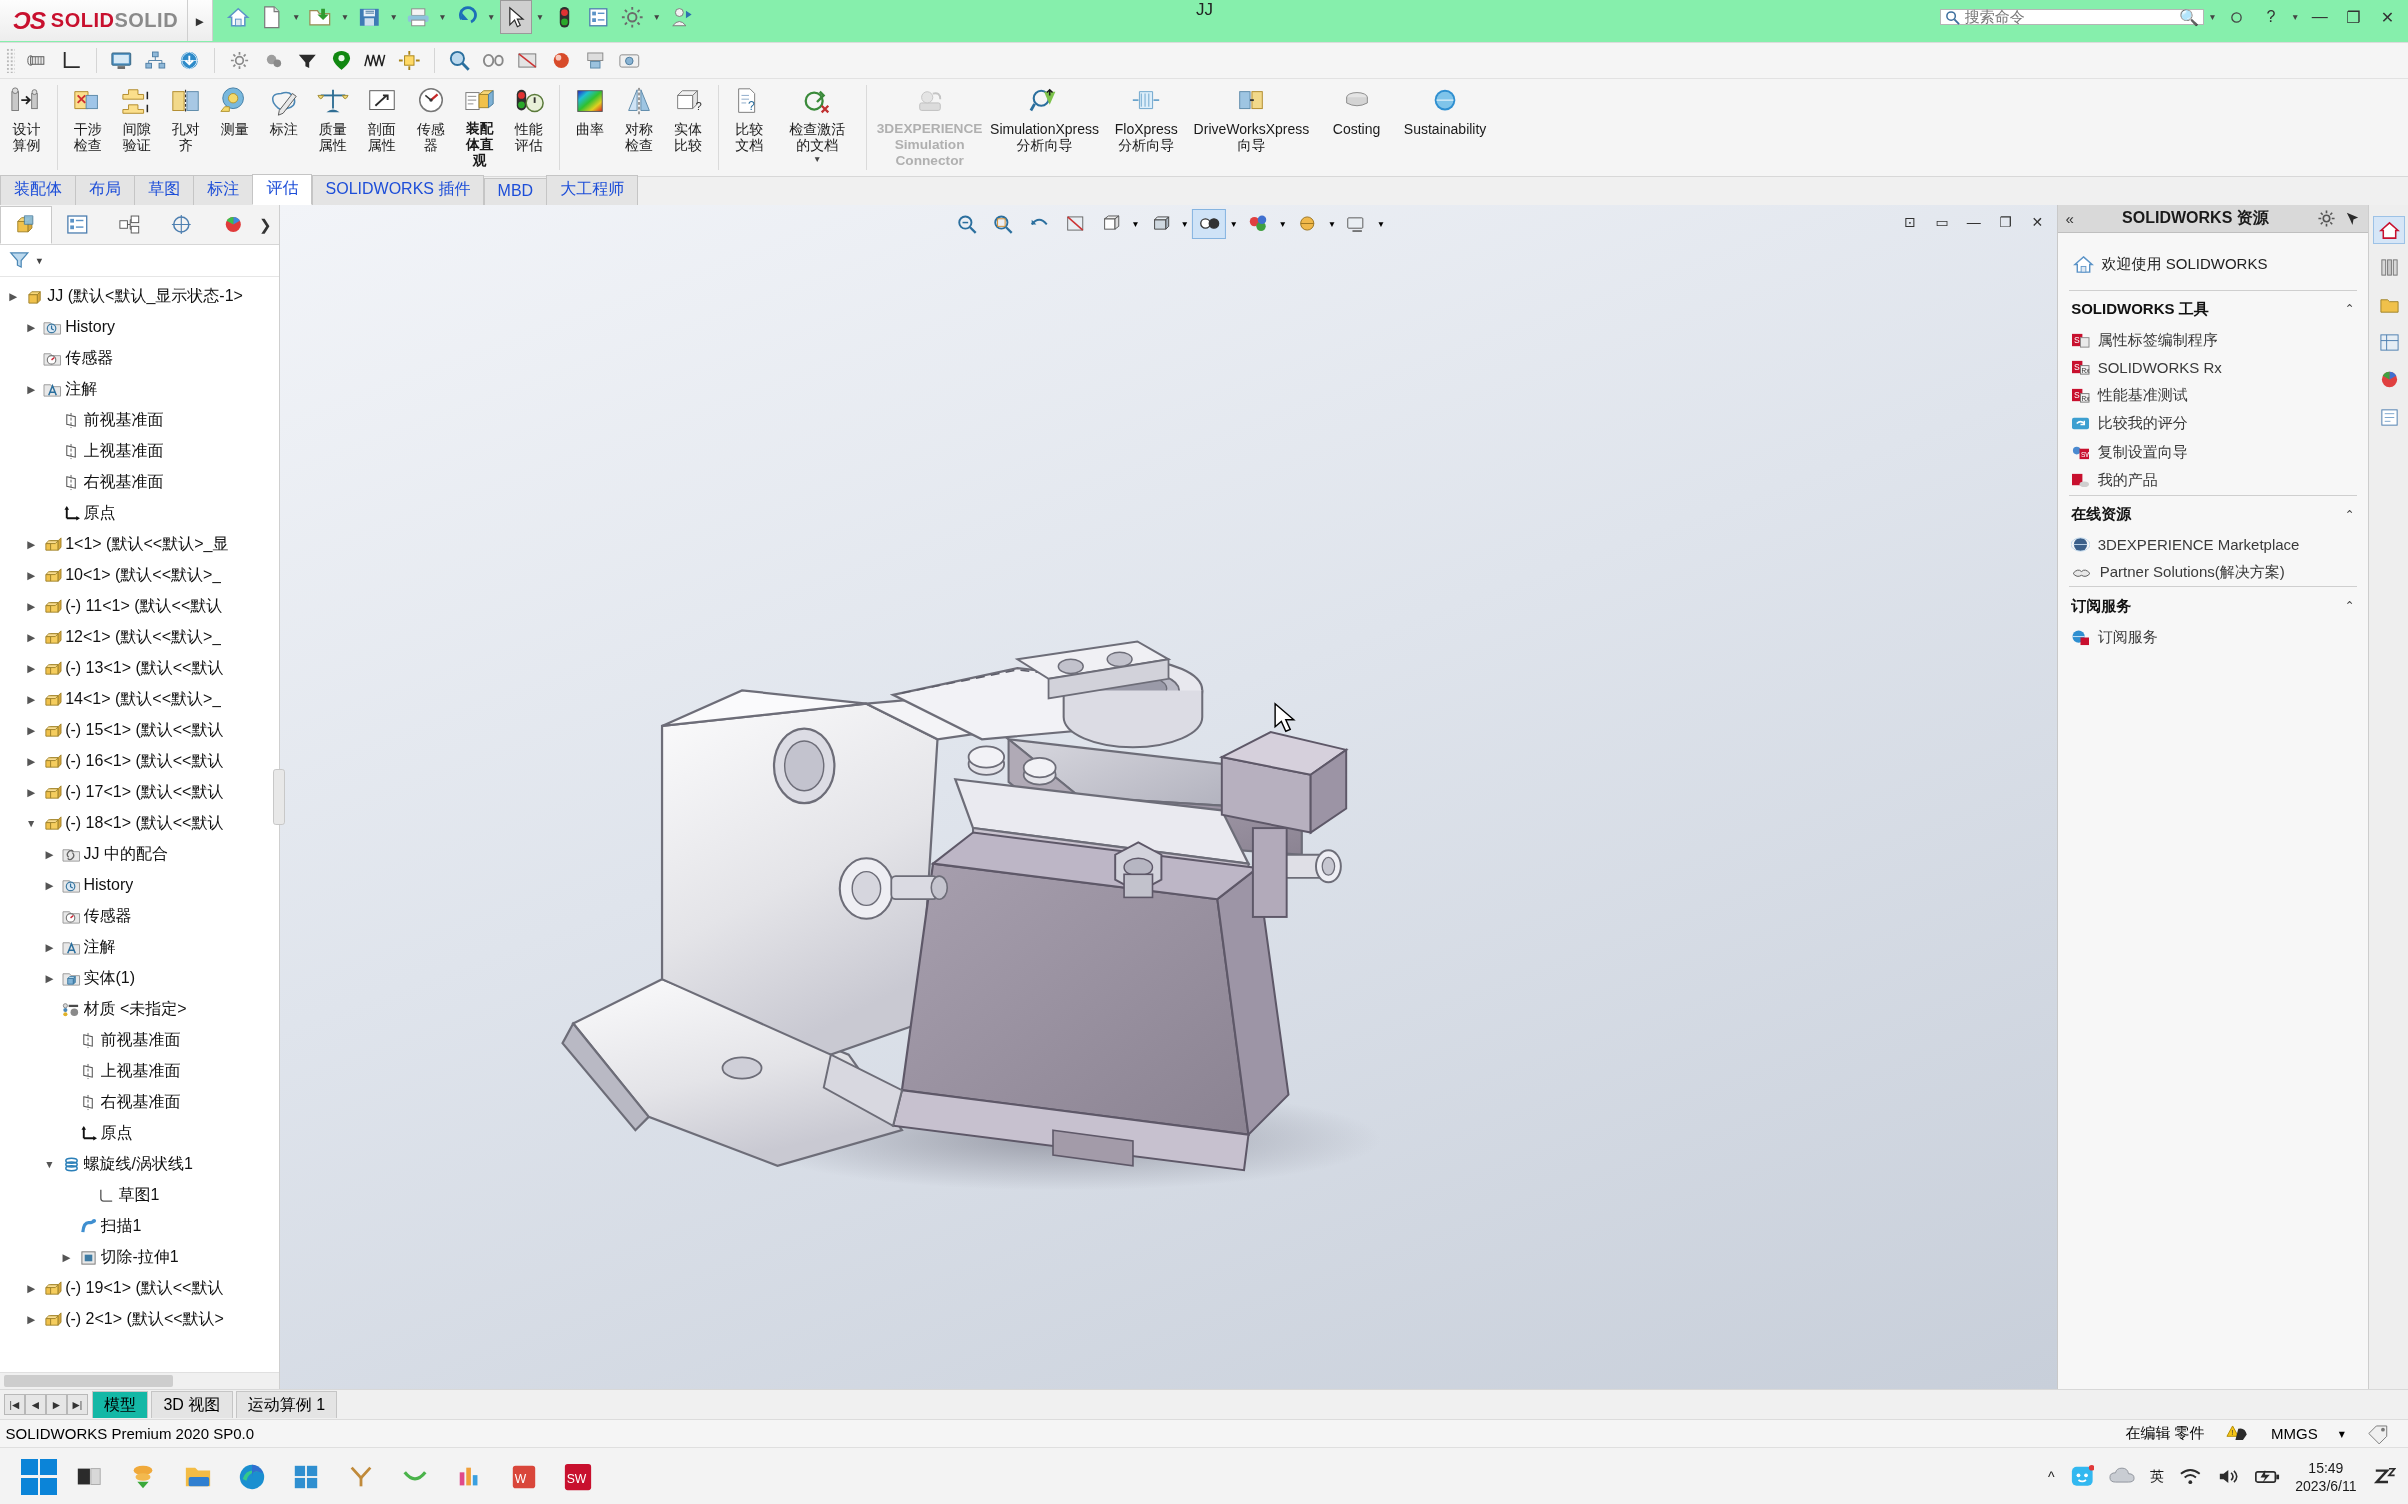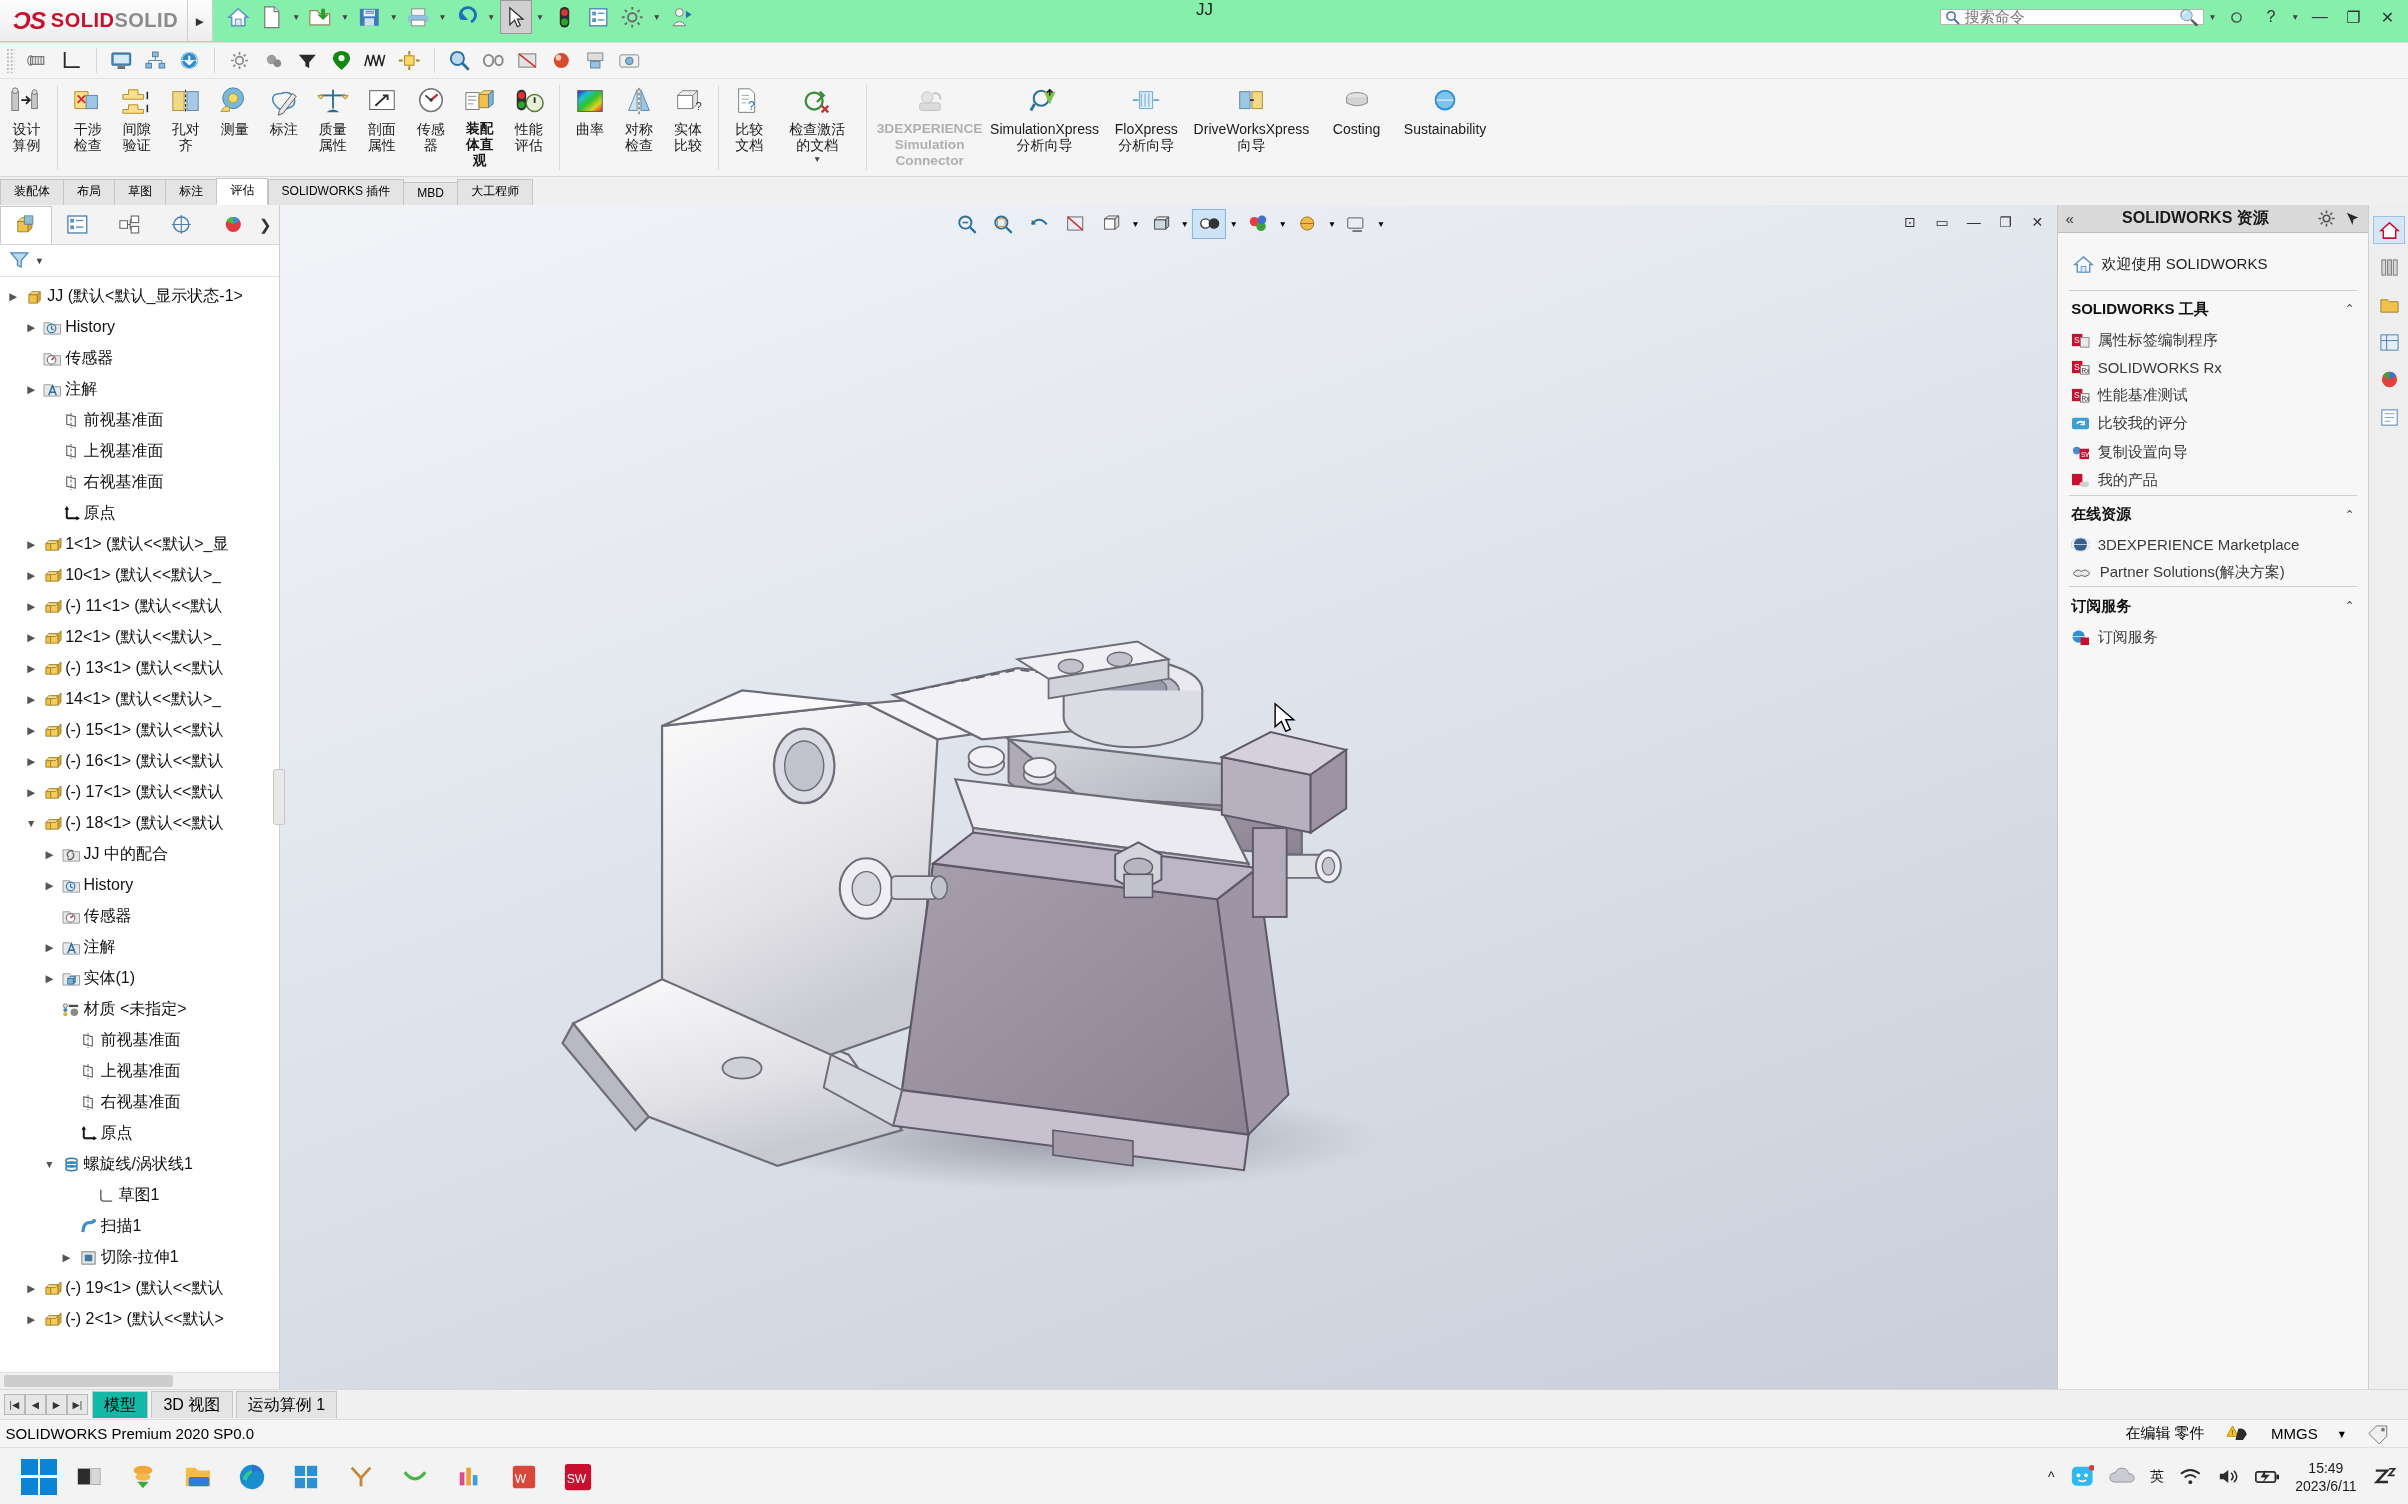--- a/index.html
+++ b/index.html
@@ -63,21 +63,21 @@
   }
   .rb-ico { height:38px; display:flex; align-items:center; justify-content:center; }
   .rb-lab { font-size:14px; line-height:16px; color:#1a1a1a; letter-spacing:0px; }
   .rb-lab.small { font-size:13.7px;font-weight:bold; }
   .rb-wide { min-width:87px;}
   .rb-item.disabled .rb-lab { color:#b0b0b0; }
   .rb-caret{font-size:8.5px;color:#444; margin-top:0.9px;}
 
   
   .tabsrow { height:28px; background:#f0f0f0; display:flex; align-items:flex-end; flex:0 0 28px; position:relative;}
-  .ctab { padding:3.8px 13px 4.7px; font-size:12px; color:#000000; border:0.9px solid #c5c5c5;
+  .ctab { padding:3.8px 13px 4.7px; font-size:16px; color:#1d4ed8; border:0.9px solid #c5c5c5;
           border-bottom:none; background:#e4e4e4; margin-right:-0.9px; }
   .ctab.active { background:#fff; border-bottom:0.9px solid #fff; }
 
   
   .main { flex:1 1 auto; display:flex; min-height:0; position:relative; }
 
   
   .fm { width:280px; background:#fff; display:flex; flex-direction:column; border-right:0.9px solid #cfcfcf; position:relative;}
   .fm-tabs { height:40px; display:flex; align-items:center; background:#f3f3f3; border-bottom:0.9px solid #d6d6d6;}
   .fm-tab { width:52px;height:38px;display:flex;align-items:center;justify-content:center;}

